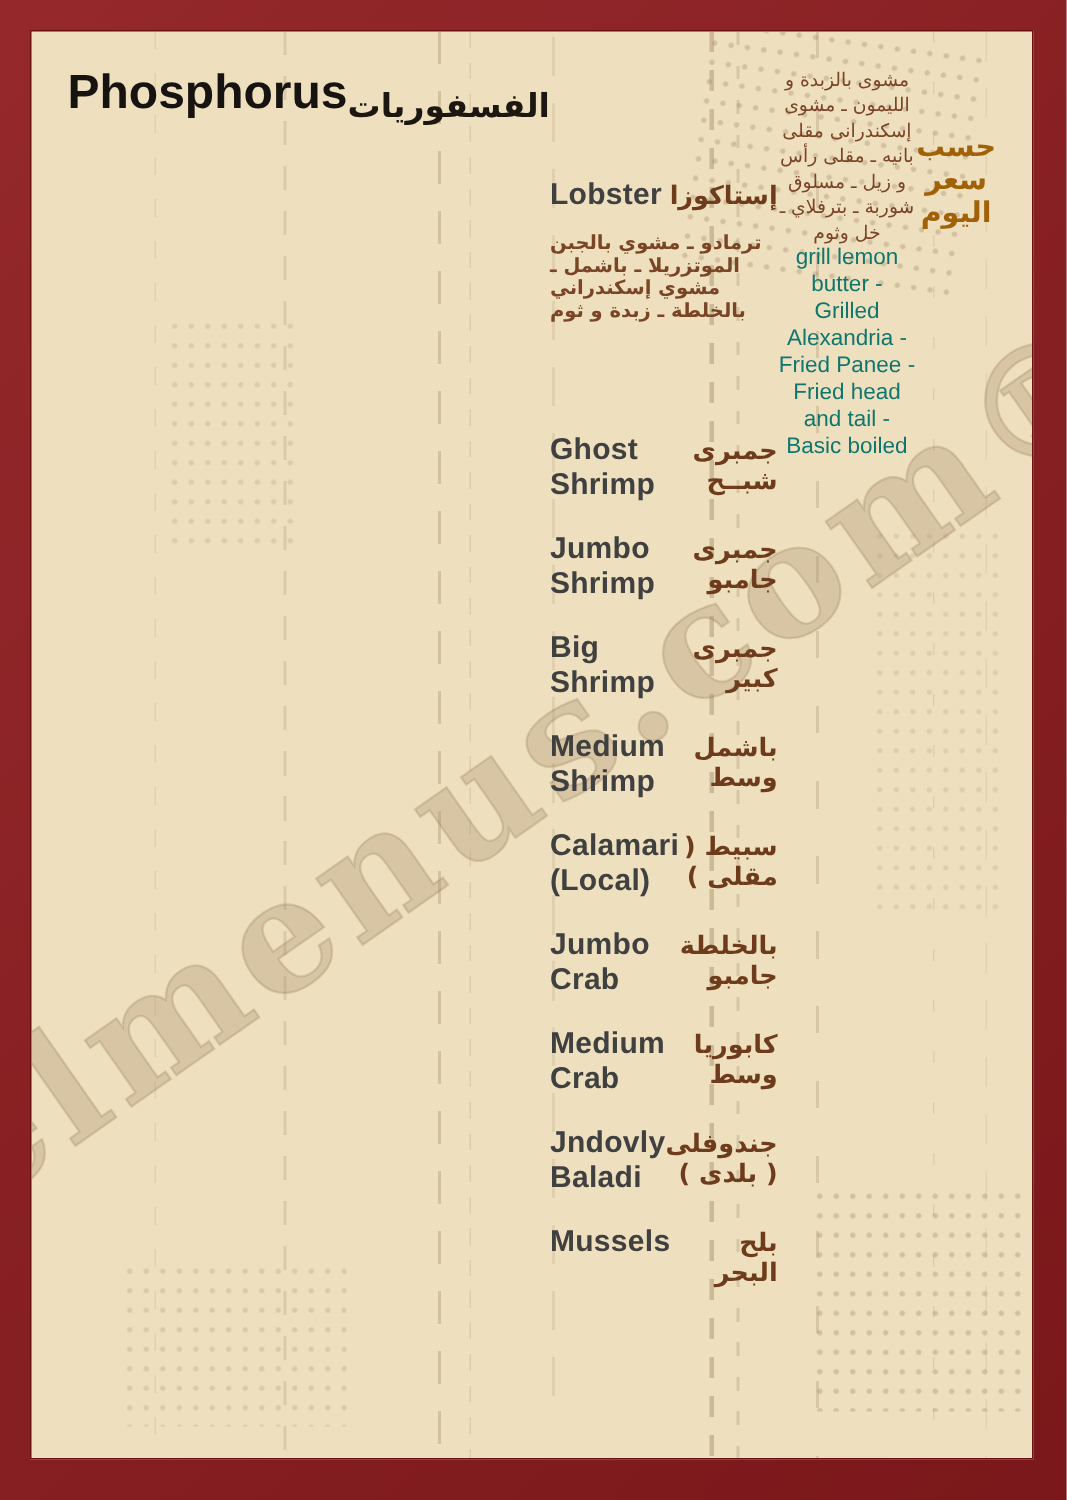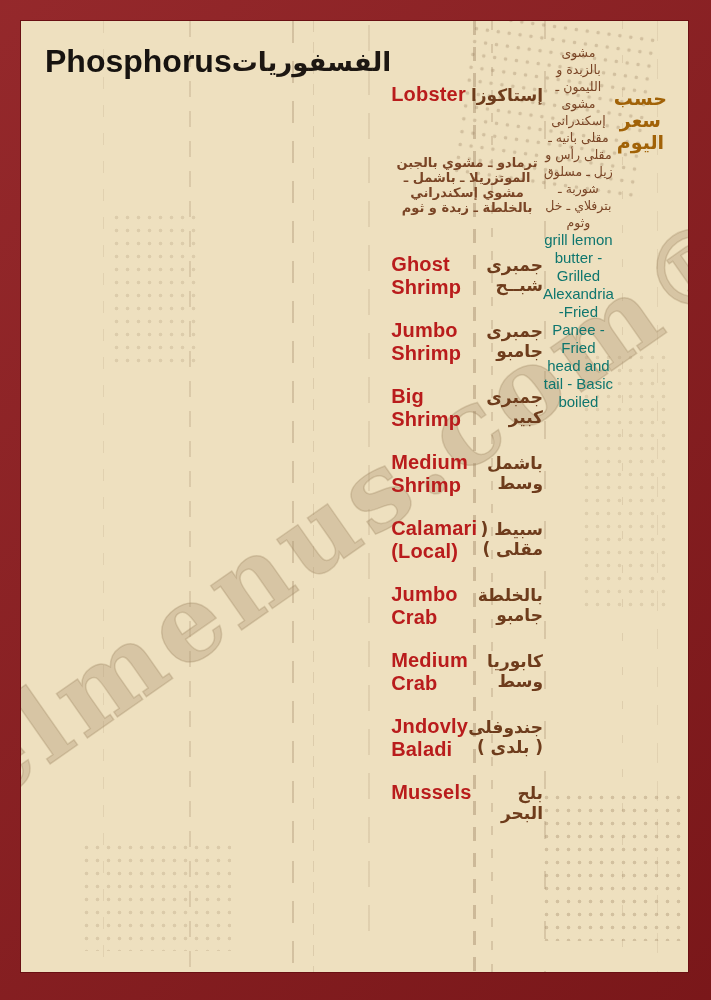--- a/index.html
+++ b/index.html
@@ -85,39 +85,39 @@
   }
   .title-row{
     display:flex;justify-content:space-between;align-items:flex-start;
     margin-top:2px;
   }
   .title-en{
     font-size:32px;font-weight:bold;color:#171310;letter-spacing:0;
   }
   .title-ar{
     font-family:"DejaVu Sans",sans-serif;
-    direction:rtl;font-size:26px;font-weight:bold;color:#1d1712;
-    margin-top:4px;
+    direction:rtl;font-size:22px;font-weight:bold;color:#1d1712;
+    margin-top:16px;
   }
   .item-row{
     display:flex;justify-content:space-between;align-items:baseline;
     height:26px;
     margin-bottom:40px;
   }
   .item-row:first-child{margin-top:42px;}
   .item-en{
-    font-size:20px;font-weight:bold;color:#b91c1c;letter-spacing:.2px;
+    font-size:20px;font-weight:bold;color:#404040;letter-spacing:.2px;margin-top:36px;
   }
   .item-ar{
     font-family:"DejaVu Sans",sans-serif;
     direction:rtl;font-size:17px;font-weight:bold;color:#6e3c1c;
   }
   .item-desc{
     font-family:"DejaVu Sans",sans-serif;
-    direction:rtl;text-align:center;
+    direction:rtl;text-align:left;
     font-size:13px;font-weight:bold;color:#7a4526;
     margin-top:46px;margin-bottom:38px;
   }
   .footer-desc{
     text-align:center;
     margin-top:3px;
   }
   .footer-desc-ar{
     font-family:"DejaVu Sans",sans-serif;
     direction:rtl;

